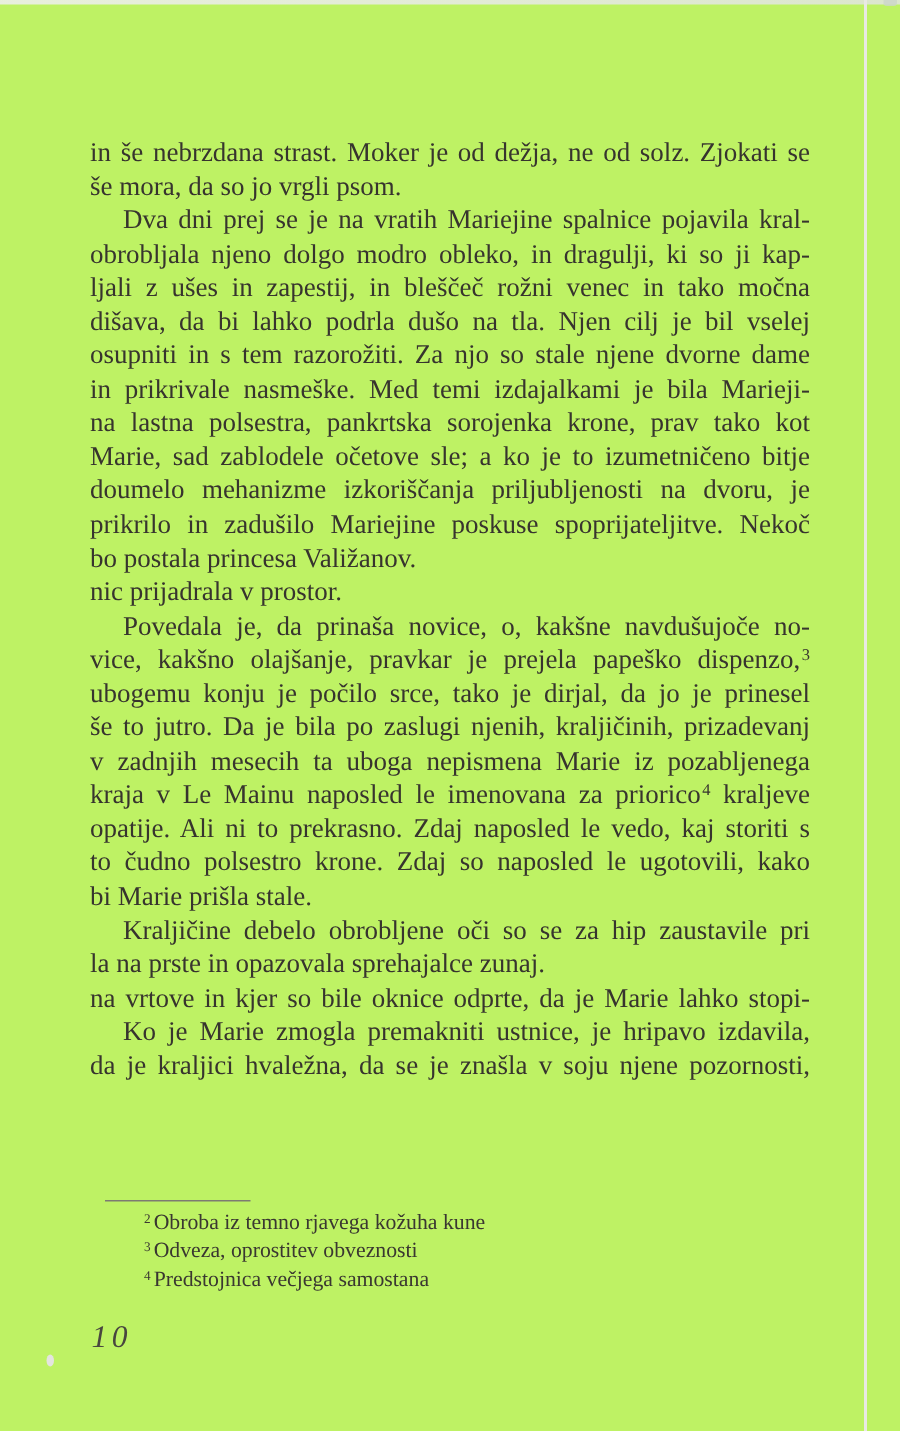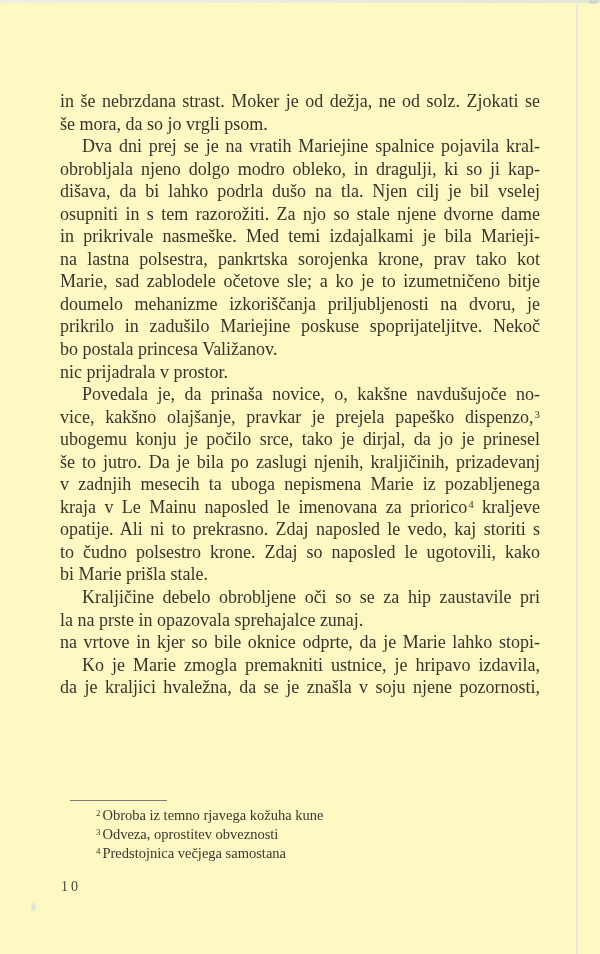--- a/index.html
+++ b/index.html
@@ -4,21 +4,21 @@
 <style>
   html, body {
     margin: 0;
     padding: 0;
     background: #ffffff;
   }
   .page {
     position: relative;
     width: 600px;
     height: 954px;
-    background: #fef9c3;
+    background: #bef264;
     font-family: "Liberation Serif", "DejaVu Serif", serif;
     color: #37342e;
     overflow: hidden;
   }
   
   .edge-top {
     position: absolute; top: 0; left: 0;
     width: 600px; height: 3px;
     background: linear-gradient(90deg, #edefe9 0%, #e6eae2 55%, #dfe5d9 100%);
     opacity: .9;
@@ -79,41 +79,43 @@
     padding-left: 25px;
     font-size: 14.5px;
     line-height: 19px;
     color: #3a3731;
   }
   .footnote sup { padding-right: 2px; }
   
   .page-number {
     position: absolute;
     left: 61px; top: 879px;
-    font-size: 14px;
+    font-size: 21px;
     letter-spacing: 3px;
     color: #49463f;
+    font-style: italic;
   }
 </style>
 </head>
 <body>
 
 <div class="page">
   <div class="edge-top"></div>
   <div class="edge-right"></div>
   <div class="corner-speck"></div>
 
   <div class="body-text">
       <div class="paragraph">
         <div class="line">in še nebrzdana strast. Moker je od dežja, ne od solz. Zjokati se</div>
         <div class="line para-end">še mora, da so jo vrgli psom.</div>
       </div>
       <div class="paragraph">
         <div class="line indent">Dva dni prej se je na vratih Mariejine spalnice pojavila kral-</div>
         <div class="line">obrobljala njeno dolgo modro obleko, in dragulji, ki so ji kap-</div>
+        <div class="line">ljali z ušes in zapestij, in bleščeč rožni venec in tako močna</div>
         <div class="line">dišava, da bi lahko podrla dušo na tla. Njen cilj je bil vselej</div>
         <div class="line">osupniti in s tem razorožiti. Za njo so stale njene dvorne dame</div>
         <div class="line">in prikrivale nasmeške. Med temi izdajalkami je bila Marieji-</div>
         <div class="line">na lastna polsestra, pankrtska sorojenka krone, prav tako kot</div>
         <div class="line">Marie, sad zablodele očetove sle; a ko je to izumetničeno bitje</div>
         <div class="line">doumelo mehanizme izkoriščanja priljubljenosti na dvoru, je</div>
         <div class="line">prikrilo in zadušilo Mariejine poskuse spoprijateljitve. Nekoč</div>
         <div class="line para-end">bo postala princesa Valižanov.</div>
       </div>
       <div class="paragraph">

